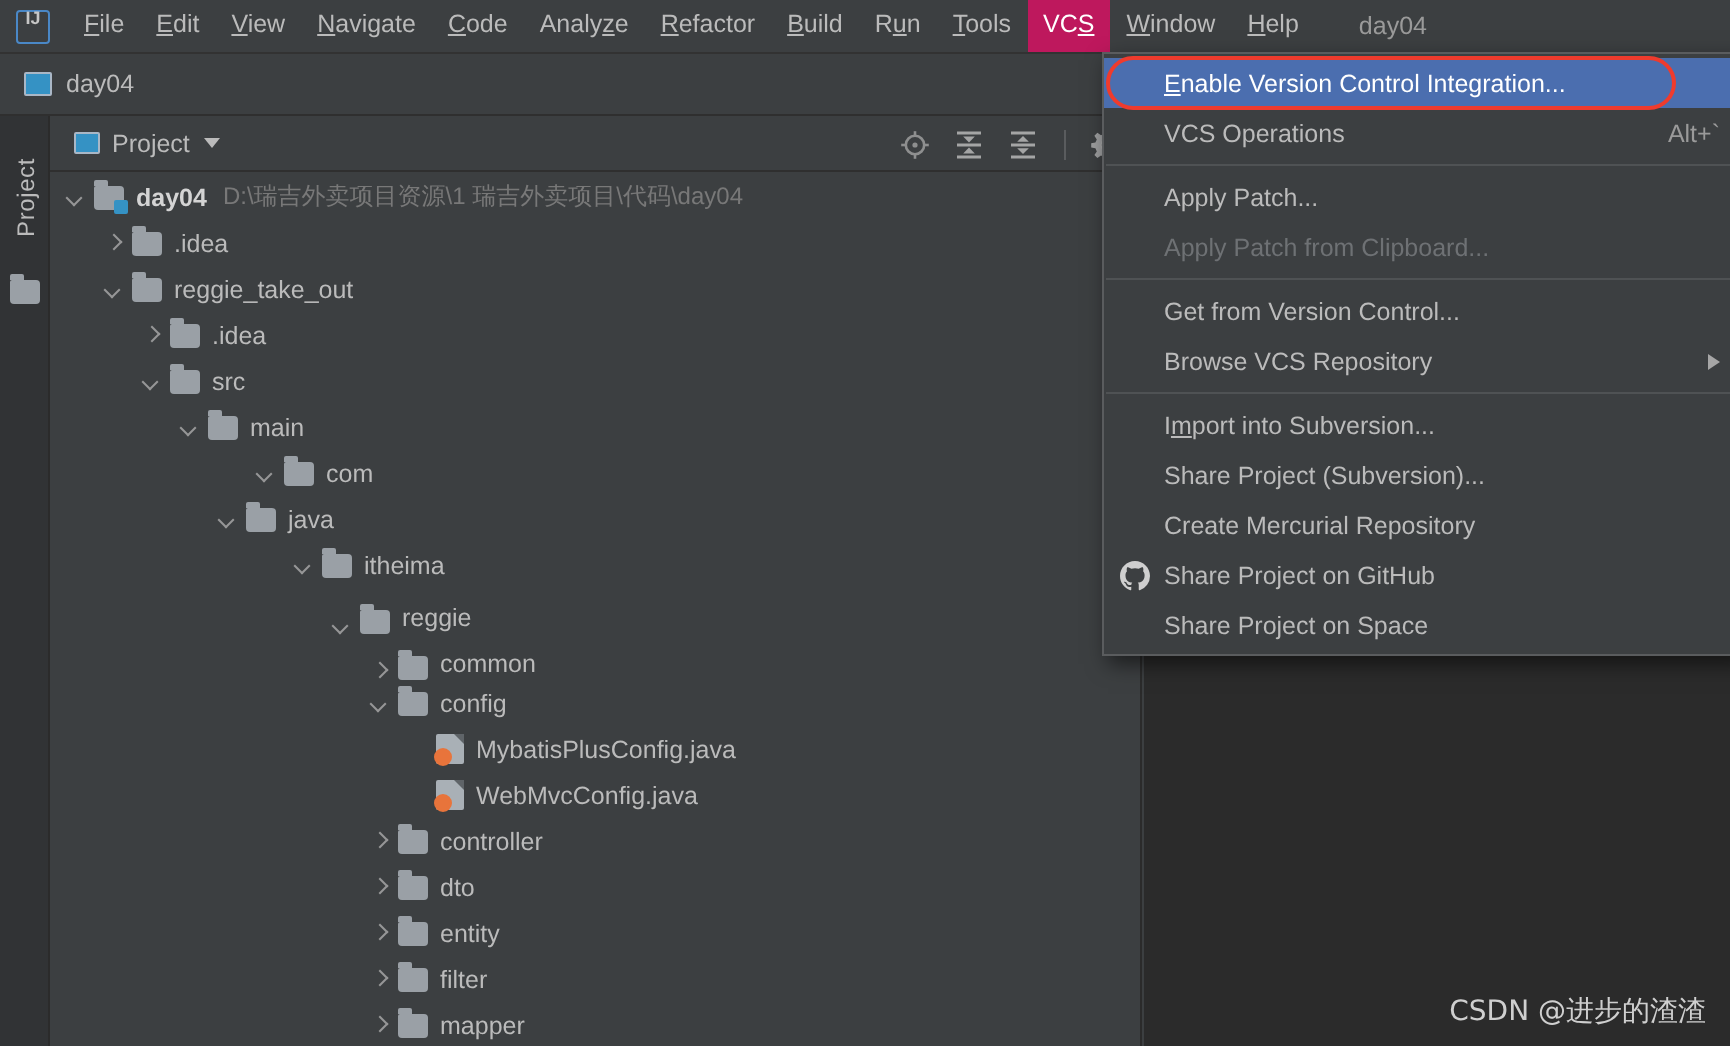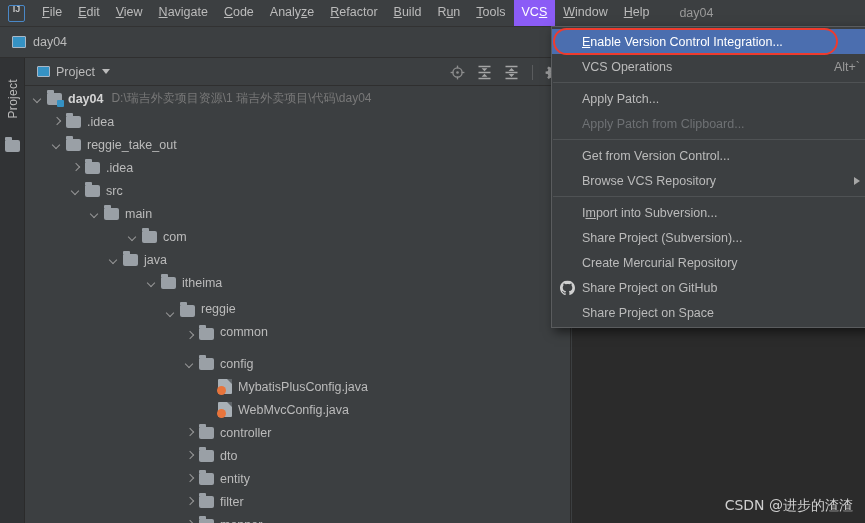--- a/index.html
+++ b/index.html
@@ -24,21 +24,21 @@
   }
   .ij-logo::after {
     content: "IJ"; position: absolute; left: 0; top: -2px; width: 100%;
     text-align: center; font-size: 9px; color: #c6c6c6; font-weight: bold;
     font-family: "Liberation Sans", sans-serif;
   }
   .menu-item {
     font-size: 12.5px; color: #bbbbbb; padding: 5px 8px 6px 8px;
     white-space: nowrap; line-height: 15px; cursor: default;
   }
-  .menu-item.selected { background: #8b5cf6; color: #ffffff; }
+  .menu-item.selected { background: #be185d; color: #ffffff; }
   .menu-item u { text-decoration: underline; }
   .win-title {
     font-size: 12.5px; color: #9a9a9a; margin-left: 22px; white-space: nowrap;
   }
 
   
   .crumbbar {
     position: absolute; top: 27px; left: 0; width: 865px; height: 31px;
     background: #3c3f41; display: flex; align-items: center;
     border-bottom: 1px solid #2f2f2f;
@@ -336,21 +336,21 @@
         <div class="tree-row" style="padding-left: 141px; align-items: flex-end;">
           <div class="arrow down"></div>
           <div class="folder"></div>
           <span class="node-label">reggie</span>
         </div>
         <div class="tree-row" style="padding-left: 160px; align-items: flex-end;">
           <div class="arrow right"></div>
           <div class="folder"></div>
           <span class="node-label">common</span>
         </div>
-        <div class="tree-row" style="padding-left: 160px; margin-top: 12px;">
+        <div class="tree-row" style="padding-left: 160px;">
           <div class="arrow down"></div>
           <div class="folder"></div>
           <span class="node-label">config</span>
         </div>
         <div class="tree-row" style="padding-left: 179px;">
           <div class="arrow none"></div>
           <div class="jfile"></div>
           <span class="node-label">MybatisPlusConfig.java</span>
         </div>
         <div class="tree-row" style="padding-left: 179px;">

